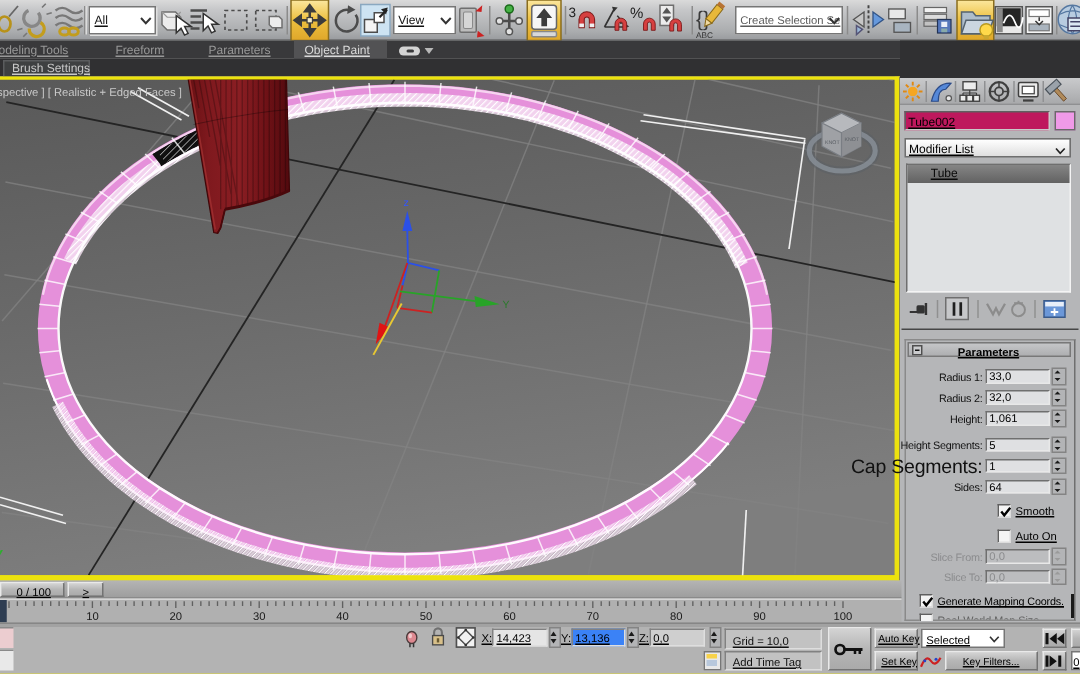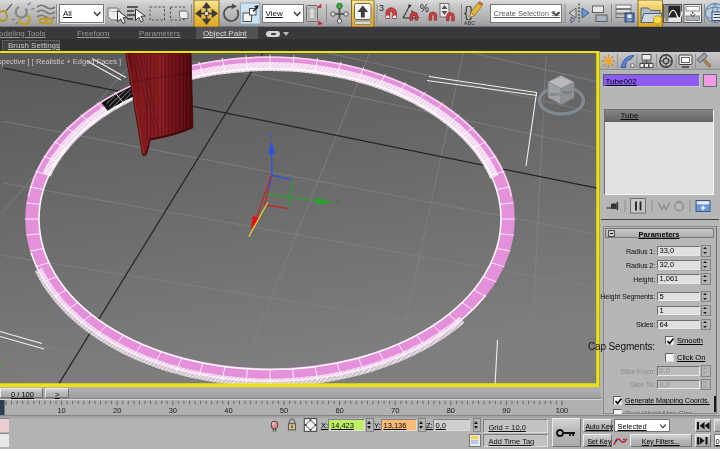--- a/index.html
+++ b/index.html
@@ -441,24 +441,30 @@
    <rect x="-6.5" y="-6" width="13" height="9.5" rx="1"></rect>
    <rect x="-4" y="-3.5" width="8" height="5" fill="#fff" stroke-width="0.8"></rect>
    <line x1="-3.5" y1="6" x2="3.5" y2="6" stroke-width="1.5"></line>
   </g>
   <g transform="translate(105,9) rotate(-42)">
    <rect x="-1.3" y="-2" width="2.6" height="9.5" fill="#b08a5a" stroke="#6a4a2a" stroke-width="0.6"></rect>
    <path d="M-5 -6.5 L5 -6.5 L5 -2 L-5 -2 Z" fill="#9aa2aa" stroke="#4a525a" stroke-width="0.8"></path>
   </g>
  </svg>
  </div>
- <div class="abs" style="left:2.5px;top:22px;width:97.5px;height:12.5px;background:#8b5cf6;border:1px solid #5f5f5f;box-sizing:border-box;border-right-color:#c9c9c9;border-bottom-color:#c9c9c9;text-align:right;">
+ <div class="abs" style="left:2.5px;top:22px;width:97.5px;height:12.5px;background:#be185d;border:1px solid #5f5f5f;box-sizing:border-box;border-right-color:#c9c9c9;border-bottom-color:#c9c9c9;text-align:right;">
   <span style="position:absolute;left:2px;top:1.5px;font-size:8px;color:#000;">Tube002</span>
  </div>
  <div class="abs" style="left:102.5px;top:22px;width:14px;height:12.5px;background:#f09ae8;border:1px solid #6a6a6a;box-sizing:border-box;"></div>
+ <div class="abs" style="left:2.5px;top:40px;width:111px;height:13px;background:linear-gradient(180deg,#ffffff,#dfdfdf);border:1px solid #6f6f6f;box-sizing:border-box;">
+  <span style="position:absolute;left:2.5px;top:2px;font-size:8px;color:#000;">Modifier List</span>
+  <svg width="8" height="13" style="position:absolute;right:2px;top:0.5px">
+        <path d="M1 5 l2.8 3.2 L6.8 5" stroke="#222" fill="none" stroke-width="1.1"></path>
+      </svg>
+ </div>
  <div class="abs" style="left:3.5px;top:56.5px;width:110px;height:86px;background:#dfe1e3;border-top:1px solid #6f6f6f;border-left:1px solid #6f6f6f;border-right:1px solid #f4f4f4;border-bottom:1px solid #f4f4f4;box-sizing:border-box;">
   <div style="position:absolute;left:0;top:0.5px;width:100%;height:11.5px;background:linear-gradient(180deg,#858585,#626262);">
    <span style="position:absolute;left:16px;top:1px;font-size:8px;color:#0a0a0a;text-align:right;">Tube</span>
   </div>
  </div>
  <svg width="120" height="18" style="position:absolute;left:0;top:145px;">
   <g stroke="#909090">
         <line x1="25" y1="3" x2="25" y2="15"></line>
         <line x1="52" y1="3" x2="52" y2="15"></line>
         <line x1="90" y1="3" x2="90" y2="15"></line>
@@ -513,21 +519,21 @@
 <div class="abs" style="left:701px;top:273.0px;width:9.5px;height:11.5px;background:#b3b4b6;border:1px solid #848484;box-sizing:border-box;">
  <div style="position:absolute;left:1.2px;top:1.2px;width:0;height:0;border-left:2.2px solid transparent;border-right:2.2px solid transparent;border-bottom:2.8px solid #1a1a1a;"></div>
  <div style="position:absolute;left:1.2px;bottom:1.2px;width:0;height:0;border-left:2.2px solid transparent;border-right:2.2px solid transparent;border-top:2.8px solid #1a1a1a;"></div>
 </div>
 <div class="abs" style="right:65px;top:292.0px;text-align:right;font-size:7.2px;color:#111;height:9px;line-height:9px;letter-spacing:-0.15px;white-space:nowrap;">Height Segments:</div>
 <div class="abs" style="left:656.5px;top:291.5px;width:43px;height:9.5px;background:#dfe0e2;border-top:1px solid #6f6f6f;border-left:1px solid #6f6f6f;border-bottom:1px solid #e8e8e8;border-right:1px solid #e8e8e8;box-sizing:border-box;font-size:7.5px;line-height:8px;color:#000;padding-left:2px;">5</div>
 <div class="abs" style="left:701px;top:290.5px;width:9.5px;height:11.5px;background:#b3b4b6;border:1px solid #848484;box-sizing:border-box;">
  <div style="position:absolute;left:1.2px;top:1.2px;width:0;height:0;border-left:2.2px solid transparent;border-right:2.2px solid transparent;border-bottom:2.8px solid #1a1a1a;"></div>
  <div style="position:absolute;left:1.2px;bottom:1.2px;width:0;height:0;border-left:2.2px solid transparent;border-right:2.2px solid transparent;border-top:2.8px solid #1a1a1a;"></div>
 </div>
-<div class="abs" style="right:65px;top:306.0px;text-align:left;font-size:10px;color:#111;height:9px;line-height:9px;letter-spacing:-0.15px;white-space:nowrap;margin-top:36px;">Cap Segments:</div>
+<div class="abs" style="right:65px;top:306.0px;text-align:left;font-size:13px;color:#111;height:9px;line-height:9px;letter-spacing:-0.15px;white-space:nowrap;">Cap Segments:</div>
 <div class="abs" style="left:656.5px;top:305.5px;width:43px;height:9.5px;background:#dfe0e2;border-top:1px solid #6f6f6f;border-left:1px solid #6f6f6f;border-bottom:1px solid #e8e8e8;border-right:1px solid #e8e8e8;box-sizing:border-box;font-size:7.5px;line-height:8px;color:#000;padding-left:2px;">1</div>
 <div class="abs" style="left:701px;top:304.5px;width:9.5px;height:11.5px;background:#b3b4b6;border:1px solid #848484;box-sizing:border-box;">
  <div style="position:absolute;left:1.2px;top:1.2px;width:0;height:0;border-left:2.2px solid transparent;border-right:2.2px solid transparent;border-bottom:2.8px solid #1a1a1a;"></div>
  <div style="position:absolute;left:1.2px;bottom:1.2px;width:0;height:0;border-left:2.2px solid transparent;border-right:2.2px solid transparent;border-top:2.8px solid #1a1a1a;"></div>
 </div>
 <div class="abs" style="right:65px;top:320.0px;text-align:right;font-size:7.2px;color:#111;height:9px;line-height:9px;letter-spacing:-0.15px;white-space:nowrap;">Sides:</div>
 <div class="abs" style="left:656.5px;top:319.5px;width:43px;height:9.5px;background:#dfe0e2;border-top:1px solid #6f6f6f;border-left:1px solid #6f6f6f;border-bottom:1px solid #e8e8e8;border-right:1px solid #e8e8e8;box-sizing:border-box;font-size:7.5px;line-height:8px;color:#000;padding-left:2px;">64</div>
 <div class="abs" style="left:701px;top:318.5px;width:9.5px;height:11.5px;background:#b3b4b6;border:1px solid #848484;box-sizing:border-box;">
  <div style="position:absolute;left:1.2px;top:1.2px;width:0;height:0;border-left:2.2px solid transparent;border-right:2.2px solid transparent;border-bottom:2.8px solid #1a1a1a;"></div>
  <div style="position:absolute;left:1.2px;bottom:1.2px;width:0;height:0;border-left:2.2px solid transparent;border-right:2.2px solid transparent;border-top:2.8px solid #1a1a1a;"></div>
@@ -544,21 +550,21 @@
  <div style="position:absolute;left:1.2px;top:1.2px;width:0;height:0;border-left:2.2px solid transparent;border-right:2.2px solid transparent;border-bottom:2.8px solid #9a9a9a;"></div>
  <div style="position:absolute;left:1.2px;bottom:1.2px;width:0;height:0;border-left:2.2px solid transparent;border-right:2.2px solid transparent;border-top:2.8px solid #9a9a9a;"></div>
 </div>
 <div class="abs" style="left:664.5px;top:335.5px;width:9.5px;height:9.5px;background:#f4f4f4;border-top:1.2px solid #5f5f5f;border-left:1.2px solid #5f5f5f;border-bottom:1px solid #dcdcdc;border-right:1px solid #dcdcdc;box-sizing:border-box;">
     <svg width="9" height="9" style="position:absolute;left:0;top:0">
       <path d="M1.5 4 L3.5 6.5 L7.5 1.5" stroke="#000" stroke-width="1.6" fill="none"></path>
     </svg>
   </div>
 <span class="abs" style="left:677.0px;top:336.0px;font-size:7.5px;color:#000;">Smooth</span>
 <div class="abs" style="left:664.5px;top:352.5px;width:9.5px;height:9.5px;background:#f4f4f4;border-top:1.2px solid #5f5f5f;border-left:1.2px solid #5f5f5f;border-bottom:1px solid #dcdcdc;border-right:1px solid #dcdcdc;box-sizing:border-box;"></div>
-<span class="abs" style="left:677.0px;top:353.0px;font-size:7.5px;color:#000;">Click On</span>
+<span class="abs" style="left:677.0px;top:353.0px;font-size:7.5px;color:#000;">Auto On</span>
 <div class="abs" style="left:612.5px;top:395.5px;width:9.5px;height:9.5px;background:#f4f4f4;border-top:1.2px solid #5f5f5f;border-left:1.2px solid #5f5f5f;border-bottom:1px solid #dcdcdc;border-right:1px solid #dcdcdc;box-sizing:border-box;">
     <svg width="9" height="9" style="position:absolute;left:0;top:0">
       <path d="M1.5 4 L3.5 6.5 L7.5 1.5" stroke="#000" stroke-width="1.6" fill="none"></path>
     </svg>
   </div>
 <span class="abs" style="left:625.0px;top:396.0px;font-size:7.5px;color:#000;"><span style="font-size:7.2px;letter-spacing:-0.1px;">Generate Mapping Coords.</span></span>
 <div class="abs" style="left:612.5px;top:408.5px;width:9.5px;height:5px;background:#f4f4f4;border-top:1.2px solid #5f5f5f;border-left:1.2px solid #5f5f5f;border-right:1px solid #dcdcdc;box-sizing:border-box;"></div>
 <div class="abs" style="left:625px;top:408.5px;width:80px;height:4.5px;overflow:hidden;"><span style="font-size:7.2px;color:#606060;">Real-World Map Size</span></div>
 <div class="abs" style="left:0;top:387px;width:601px;height:12px;background:linear-gradient(180deg,#b4b4b4,#9e9e9e);border-bottom:1px solid #8a8a8a;box-sizing:border-box;">
  <div class="abs btn" style="left:0px;top:1px;width:42.5px;height:10px;">
@@ -704,25 +710,25 @@
   <g transform="translate(310.5,7)">
    <rect x="-6.2" y="-6.4" width="12.4" height="12.8" fill="#f2f2f2" stroke="#4f4f4f" stroke-width="1.1"></rect>
    <path d="M0 -5 L5 0 L0 5 L-5 0 Z" fill="none" stroke="#4f4f4f" stroke-width="1"></path>
    <circle cx="0" cy="-5" r="0.9" fill="#333"></circle>
         <circle cx="5" cy="0" r="0.9" fill="#333"></circle>
    <circle cx="0" cy="5" r="0.9" fill="#333"></circle>
         <circle cx="-5" cy="0" r="0.9" fill="#333"></circle>
   </g>
  </svg>
  <span class="abs" style="left:321px;top:3px;font-size:7.5px;color:#000;">X:</span>
- <div class="abs fld" style="left:328px;top:1px;width:37px;height:12px;background:#bef264;">
+ <div class="abs fld" style="left:328px;top:1px;width:37px;height:12px;background:#e5e5e5;">
       <span style="position:absolute;left:2px;top:1.5px;font-size:7.5px;">14,423</span>
     </div>
  <span class="abs" style="left:374px;top:3px;font-size:7.5px;color:#000;">Y:</span>
- <div class="abs fld" style="left:380.5px;top:1px;width:36px;height:12px;background:#fdba74;">
+ <div class="abs fld" style="left:380.5px;top:1px;width:36px;height:12px;background:#3b82f6;">
       <span style="position:absolute;left:2px;top:1.5px;font-size:7.5px;">13,136</span>
     </div>
  <span class="abs" style="left:426px;top:3px;font-size:7.5px;color:#000;">Z:</span>
  <div class="abs fld" style="left:432.5px;top:1px;width:37px;height:12px;background:#cfcfcf;">
       <span style="position:absolute;left:2px;top:1.5px;font-size:7.5px;">0,0</span>
     </div>
  <div class="abs" style="left:365.5px;top:0.5px;width:8.5px;height:13.5px;background:#b3b4b6;border:1px solid #848484;box-sizing:border-box;">
  <div style="position:absolute;left:0.8px;top:1.5px;width:0;height:0;border-left:2.6px solid transparent;border-right:2.6px solid transparent;border-bottom:3.4px solid #1a1a1a;"></div>
  <div style="position:absolute;left:0.8px;bottom:1.5px;width:0;height:0;border-left:2.6px solid transparent;border-right:2.6px solid transparent;border-top:3.4px solid #1a1a1a;"></div>
 </div>

